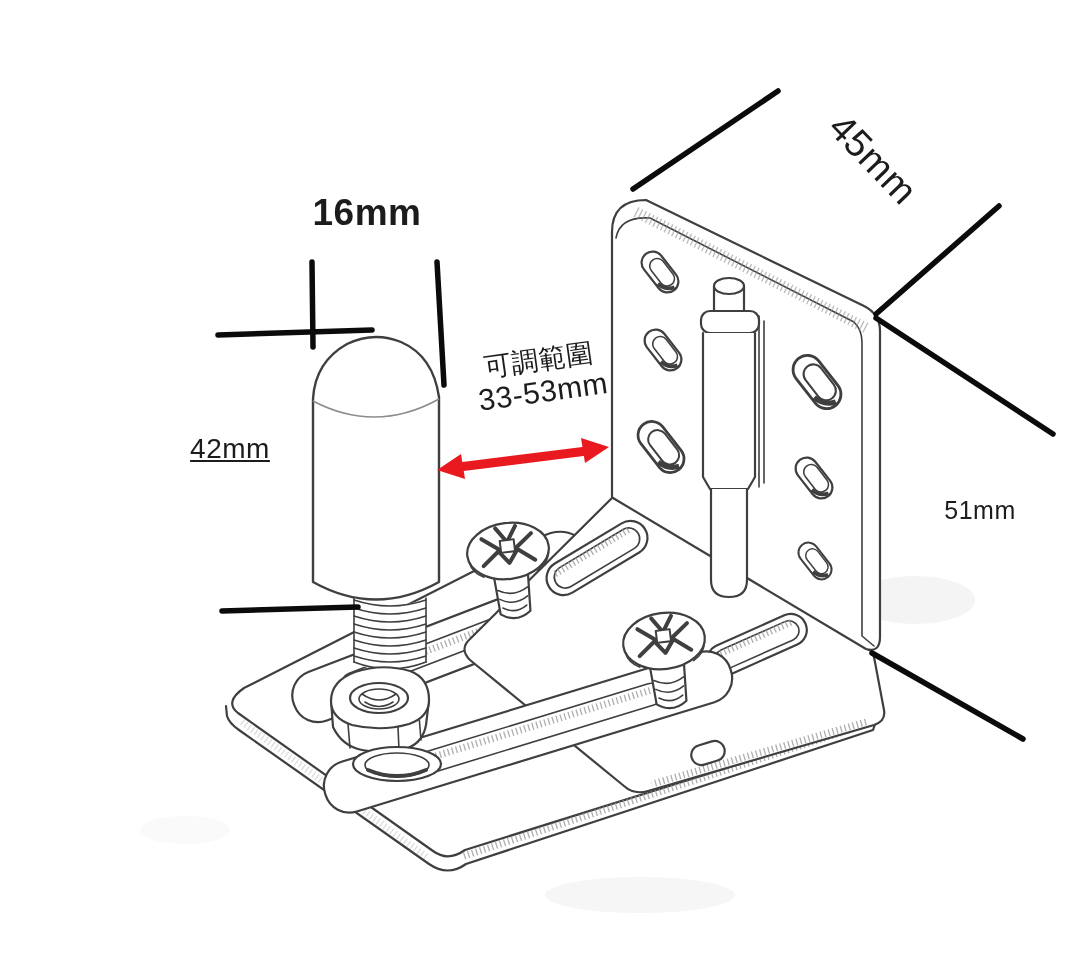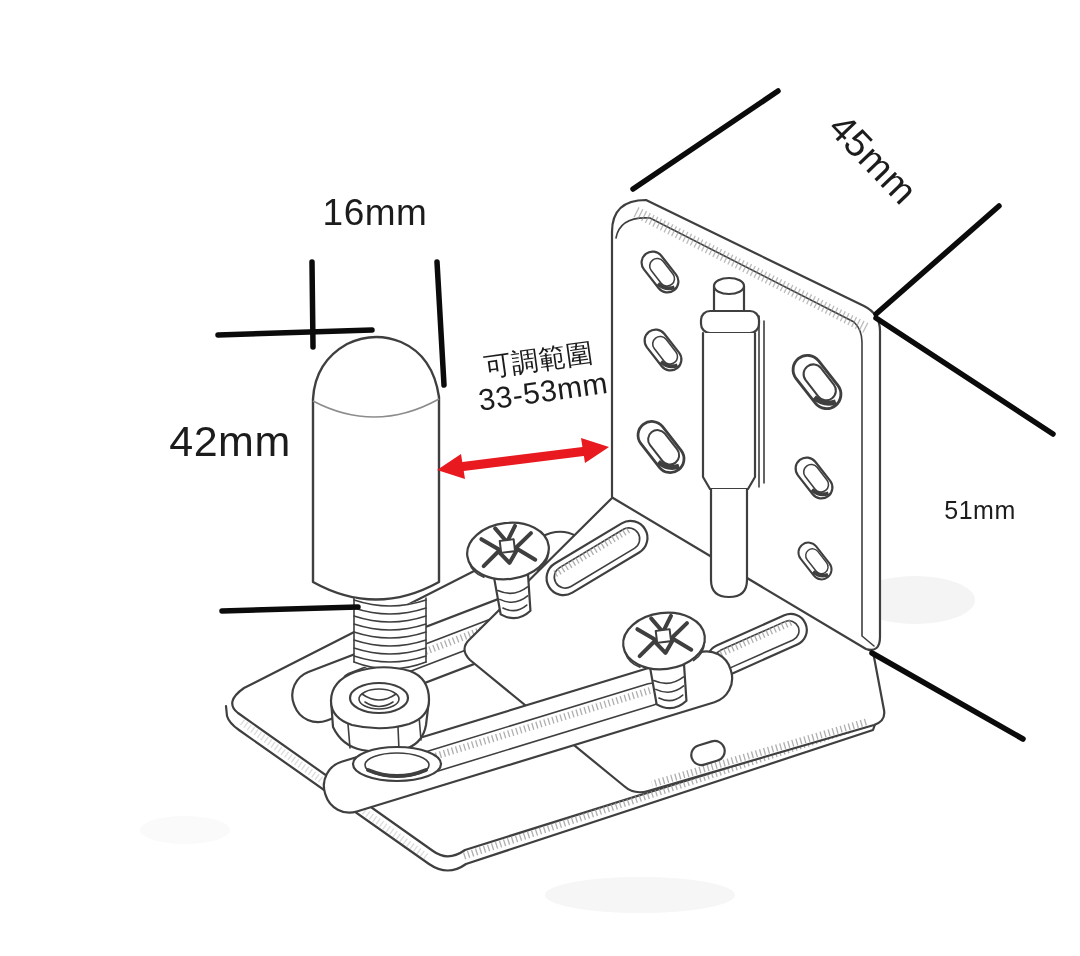--- a/index.html
+++ b/index.html
@@ -1,22 +1,22 @@
 <!DOCTYPE html>
 <html><head>
 <meta charset="utf-8">
 <style>
   html,body{margin:0;padding:0;background:#fff;}
   .stage{position:relative;width:1080px;height:956px;background:#ffffff;overflow:hidden;
          font-family:"Liberation Sans","DejaVu Sans",sans-serif;}
   svg{position:absolute;left:0;top:0;}
   .lbl{position:absolute;color:#1c1c1c;text-align:center;line-height:1.12;
        letter-spacing:0.5px;white-space:nowrap;}
-  .lbl-16{left:295px;top:192px;width:160px;font-size:37px;}
-  .lbl-42{left:150px;top:417px;width:160px;font-size:43px;}
+  .lbl-16{left:287px;top:192px;width:160px;font-size:37px;font-weight:bold;}
+  .lbl-42{left:150px;top:433px;width:160px;font-size:28px;text-decoration:underline;}
   .lbl-45{left:793px;top:138px;width:160px;font-size:38px;transform:rotate(46deg);}
   .lbl-51{left:900px;top:496px;width:160px;font-size:25px;}
   .lbl-adj{left:452px;top:345px;width:178px;transform:rotate(-8deg);}
   .lbl-adj .t1{font-size:27px;font-weight:500;}
   .lbl-adj .t2{font-size:30px;}
   .ln{stroke:#3f3f3f;stroke-width:2.2;fill:none;stroke-linecap:round;stroke-linejoin:round;}
   .fill{fill:#ffffff;}
   .thin{stroke-width:1.6;}
   .hatch{stroke:#9a9a9a;stroke-width:7;stroke-dasharray:1.3 2.9;opacity:.8;fill:none;}
   .hatchw{stroke:#8d8d8d;stroke-width:11;stroke-dasharray:1.3 2.9;opacity:.6;fill:none;}

